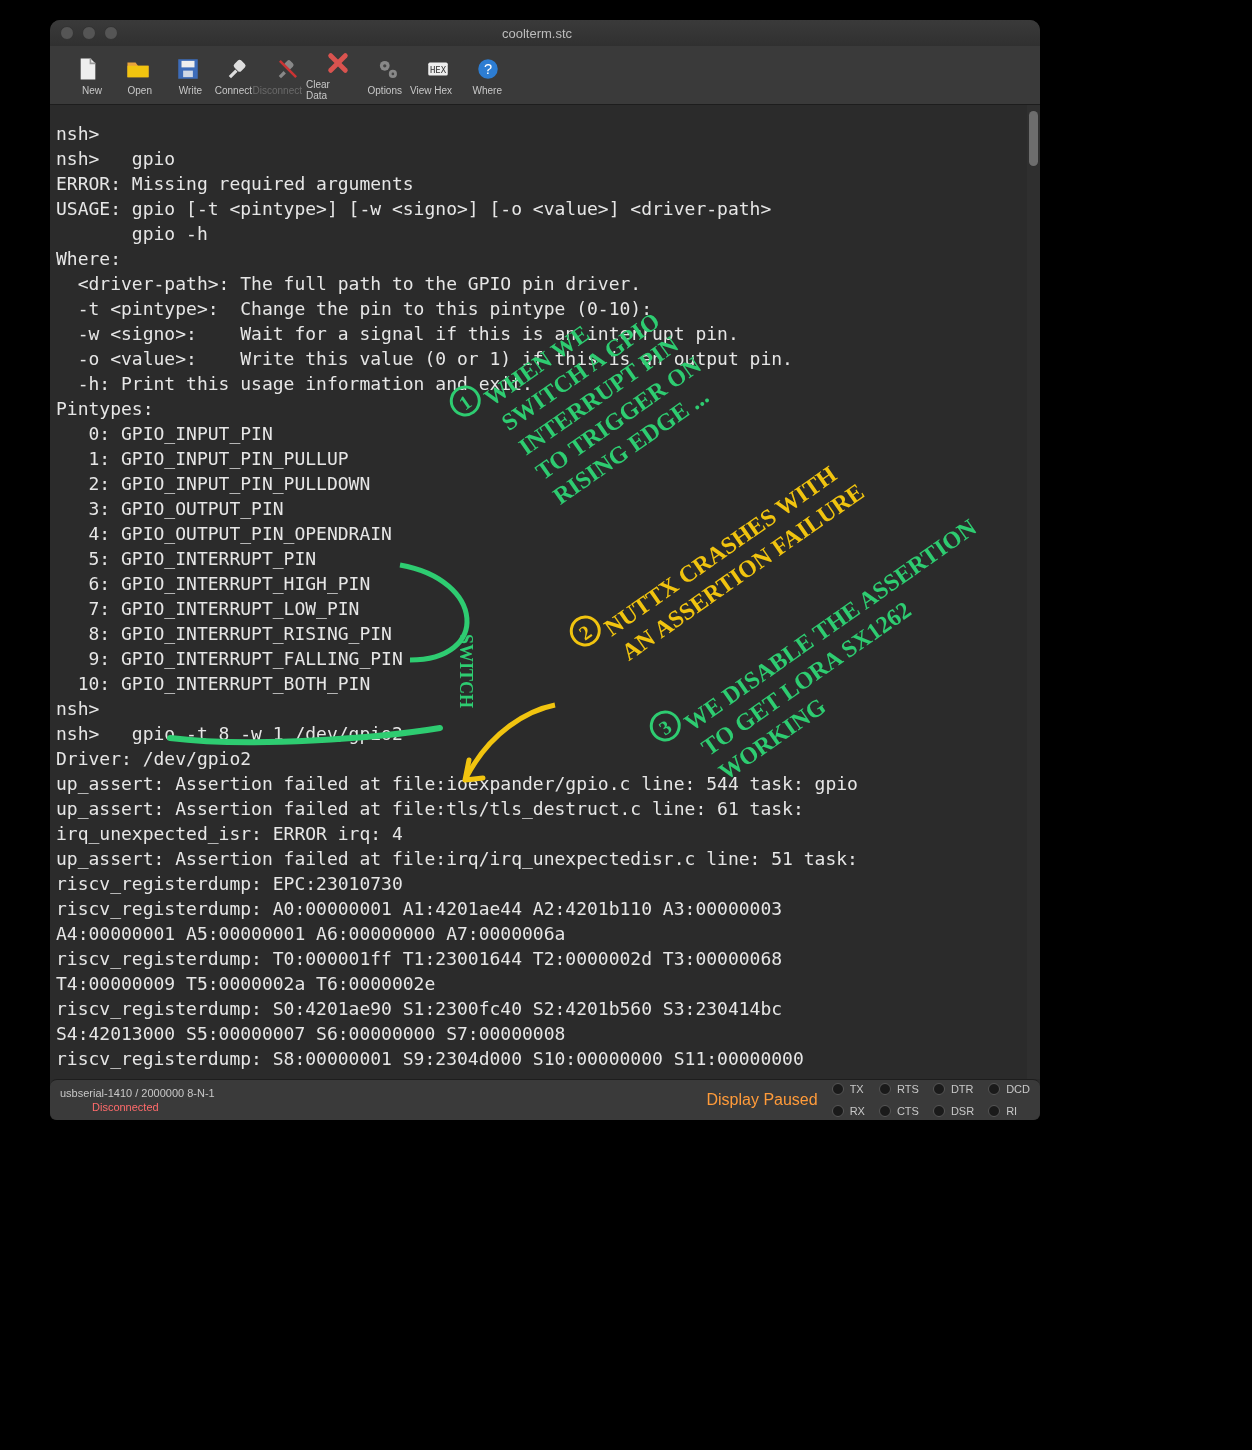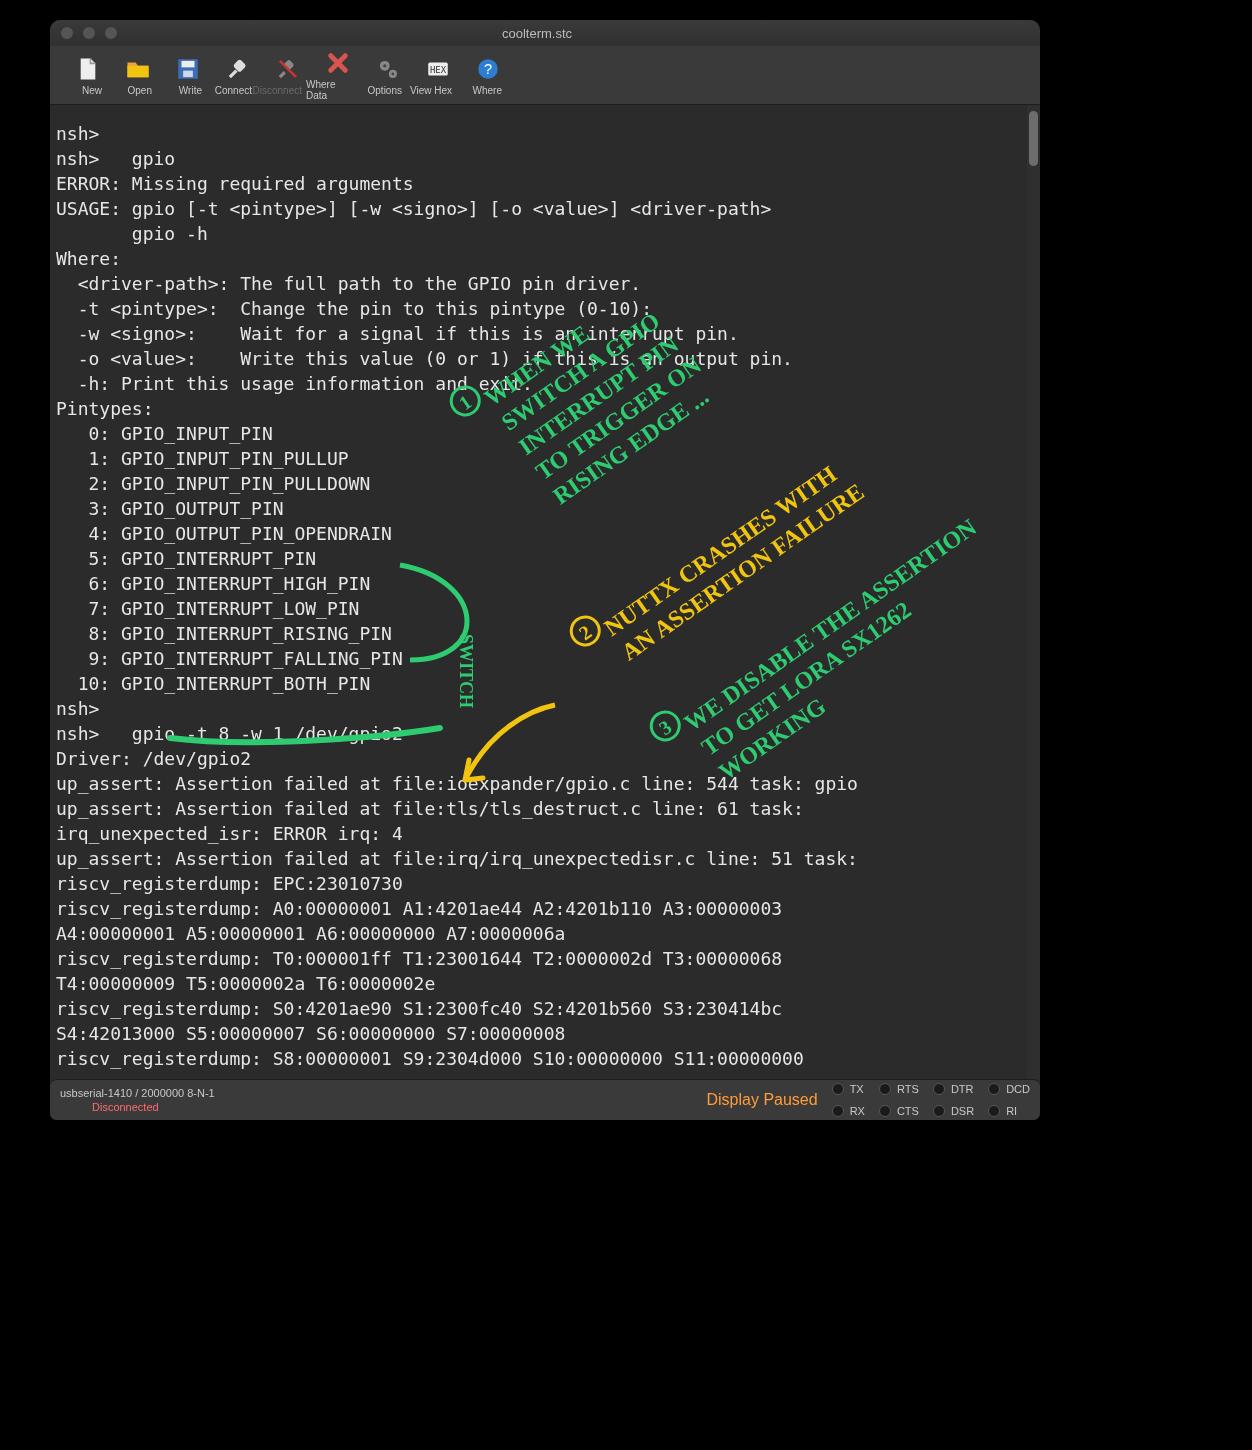--- a/index.html
+++ b/index.html
@@ -226,21 +226,21 @@
           </div>
           <div>Disconnect</div>
         </div>
         <div class="tool">
           <div class="ico">
             <svg width="26" height="26" viewBox="0 0 32 32">
               <line x1="7" y1="7" x2="25" y2="25" stroke="#d9534f" stroke-width="6" stroke-linecap="round"></line>
               <line x1="25" y1="7" x2="7" y2="25" stroke="#d9534f" stroke-width="6" stroke-linecap="round"></line>
             </svg>
           </div>
-          <div>Where Data</div>
+          <div>Clear Data</div>
         </div>
         <div class="tool">
           <div class="ico">
             <svg width="26" height="26" viewBox="0 0 32 32">
               <circle cx="12" cy="12" r="6" fill="#888"></circle>
               <circle cx="12" cy="12" r="2" fill="#444"></circle>
               <circle cx="22" cy="22" r="5" fill="#888"></circle>
               <circle cx="22" cy="22" r="1.6" fill="#444"></circle>
             </svg>
           </div>

